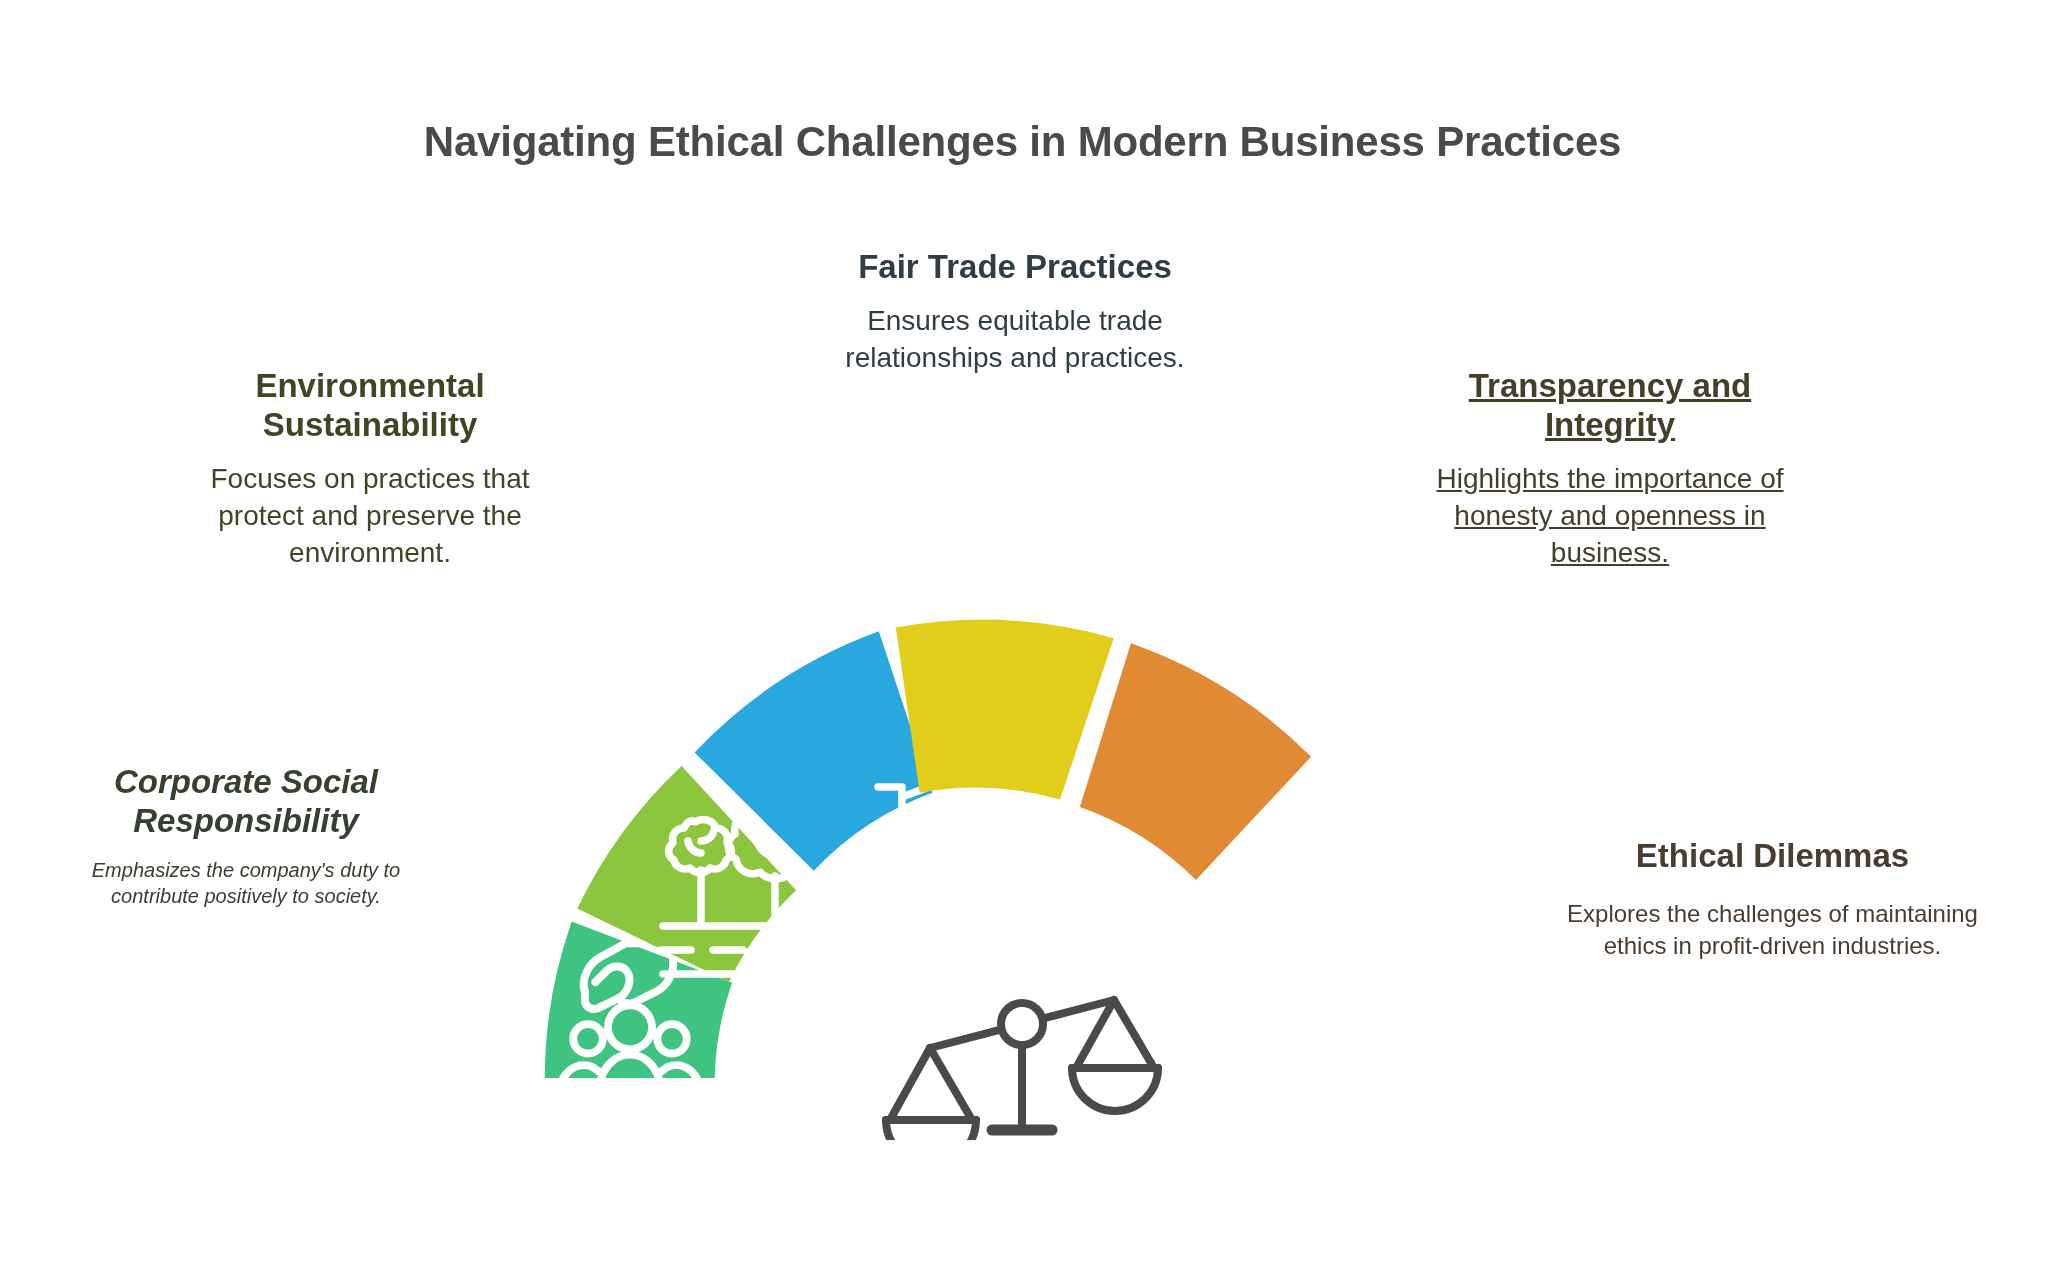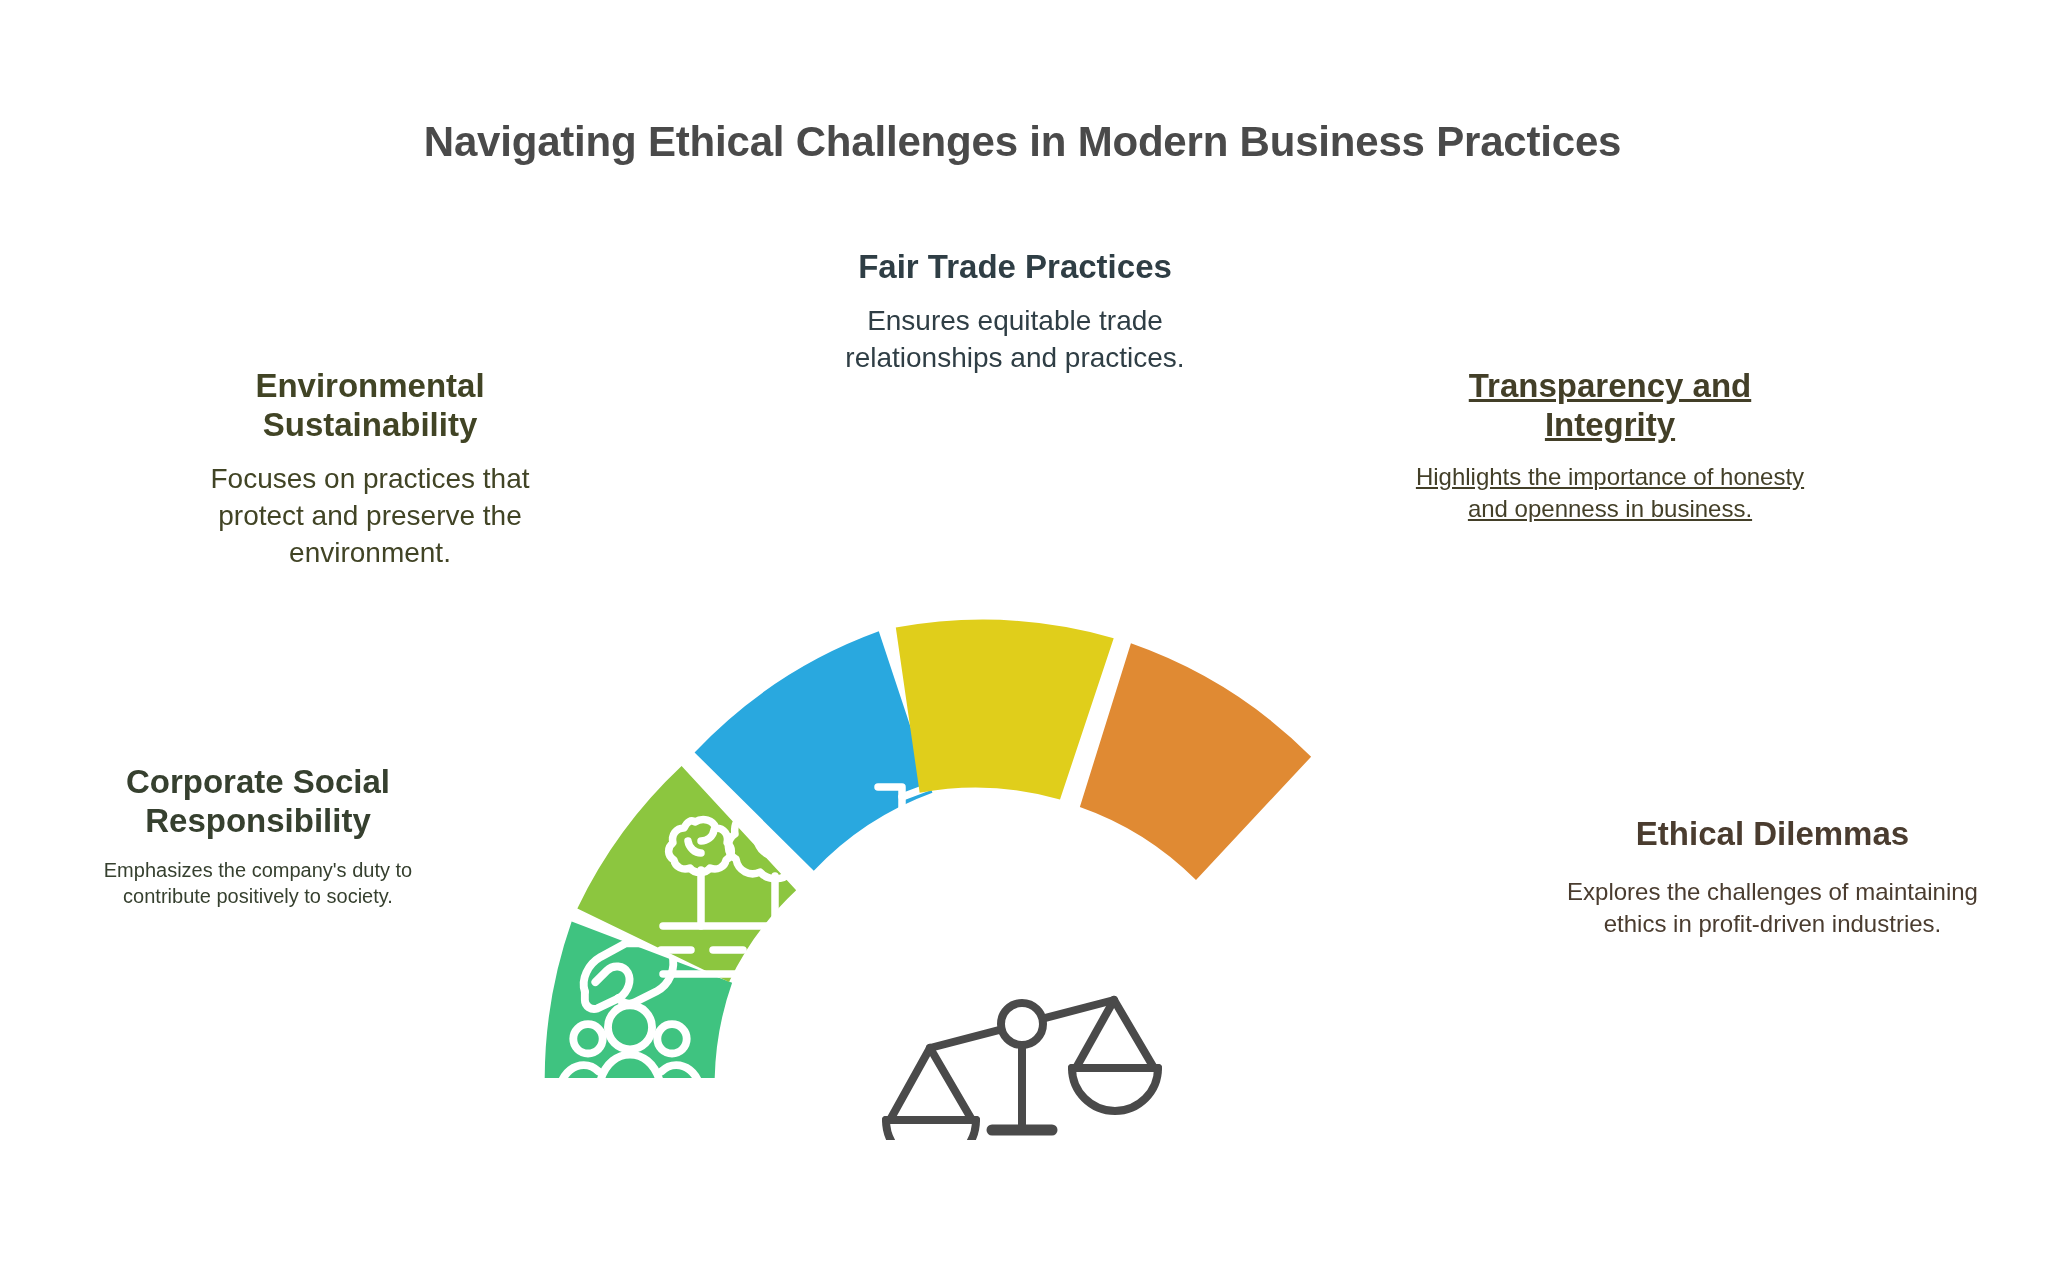--- a/index.html
+++ b/index.html
@@ -59,24 +59,25 @@
     text-align: center;
   }
   .callout .c-desc {
     line-height: 1.32;
     margin: 0;
     font-weight: normal;
   }
 
   
   #callout-csr {
-    left: 58px;
+    left: 46px;
     top: 763px;
     width: 400px;
     color: #36402f;
+    font-style: italic;
   }
   #callout-csr .c-title { font-size: 33px; }
   #callout-csr .c-desc  { font-size: 20px; }
 
   
   #callout-env {
     left: 190px;
     top: 367px;
     width: 360px;
     color: #414425;
@@ -95,21 +96,21 @@
   #callout-fair .c-desc  { font-size: 28px; }
 
   
   #callout-trans {
     left: 1400px;
     top: 367px;
     width: 420px;
     color: #433f28;
   }
   #callout-trans .c-title { font-size: 33px; }
-  #callout-trans .c-desc  { font-size: 24px; }
+  #callout-trans .c-desc  { font-size: 28px; }
 
   
   #callout-eth {
     left: 1565px;
     top: 815px;
     width: 415px;
     color: #4a3c2f;
   }
   #callout-eth .c-title { font-size: 33px; margin-bottom: 22px; }
   #callout-eth .c-desc  { font-size: 24px; }
@@ -289,18 +290,18 @@
   <div class="callout" id="callout-fair" style="color: rgb(47, 62, 69);">
     <div class="c-title">Fair Trade Practices</div>
     <div class="c-desc">Ensures equitable trade relationships and practices.</div>
   </div>
 
   <div class="callout" id="callout-trans" style="color: rgb(67, 63, 40); text-decoration: underline;">
     <div class="c-title">Transparency and Integrity</div>
     <div class="c-desc">Highlights the importance of honesty and openness in business.</div>
   </div>
 
-  <div class="callout" id="callout-eth" style="color: rgb(74, 60, 47);">
+  <div class="callout" id="callout-eth" style="color: rgb(74, 60, 47); margin-top: 22px;">
     <div class="c-title">Ethical Dilemmas</div>
     <div class="c-desc">Explores the challenges of maintaining ethics in profit-driven industries.</div>
   </div>
 
 </div>
 
 </body></html>

